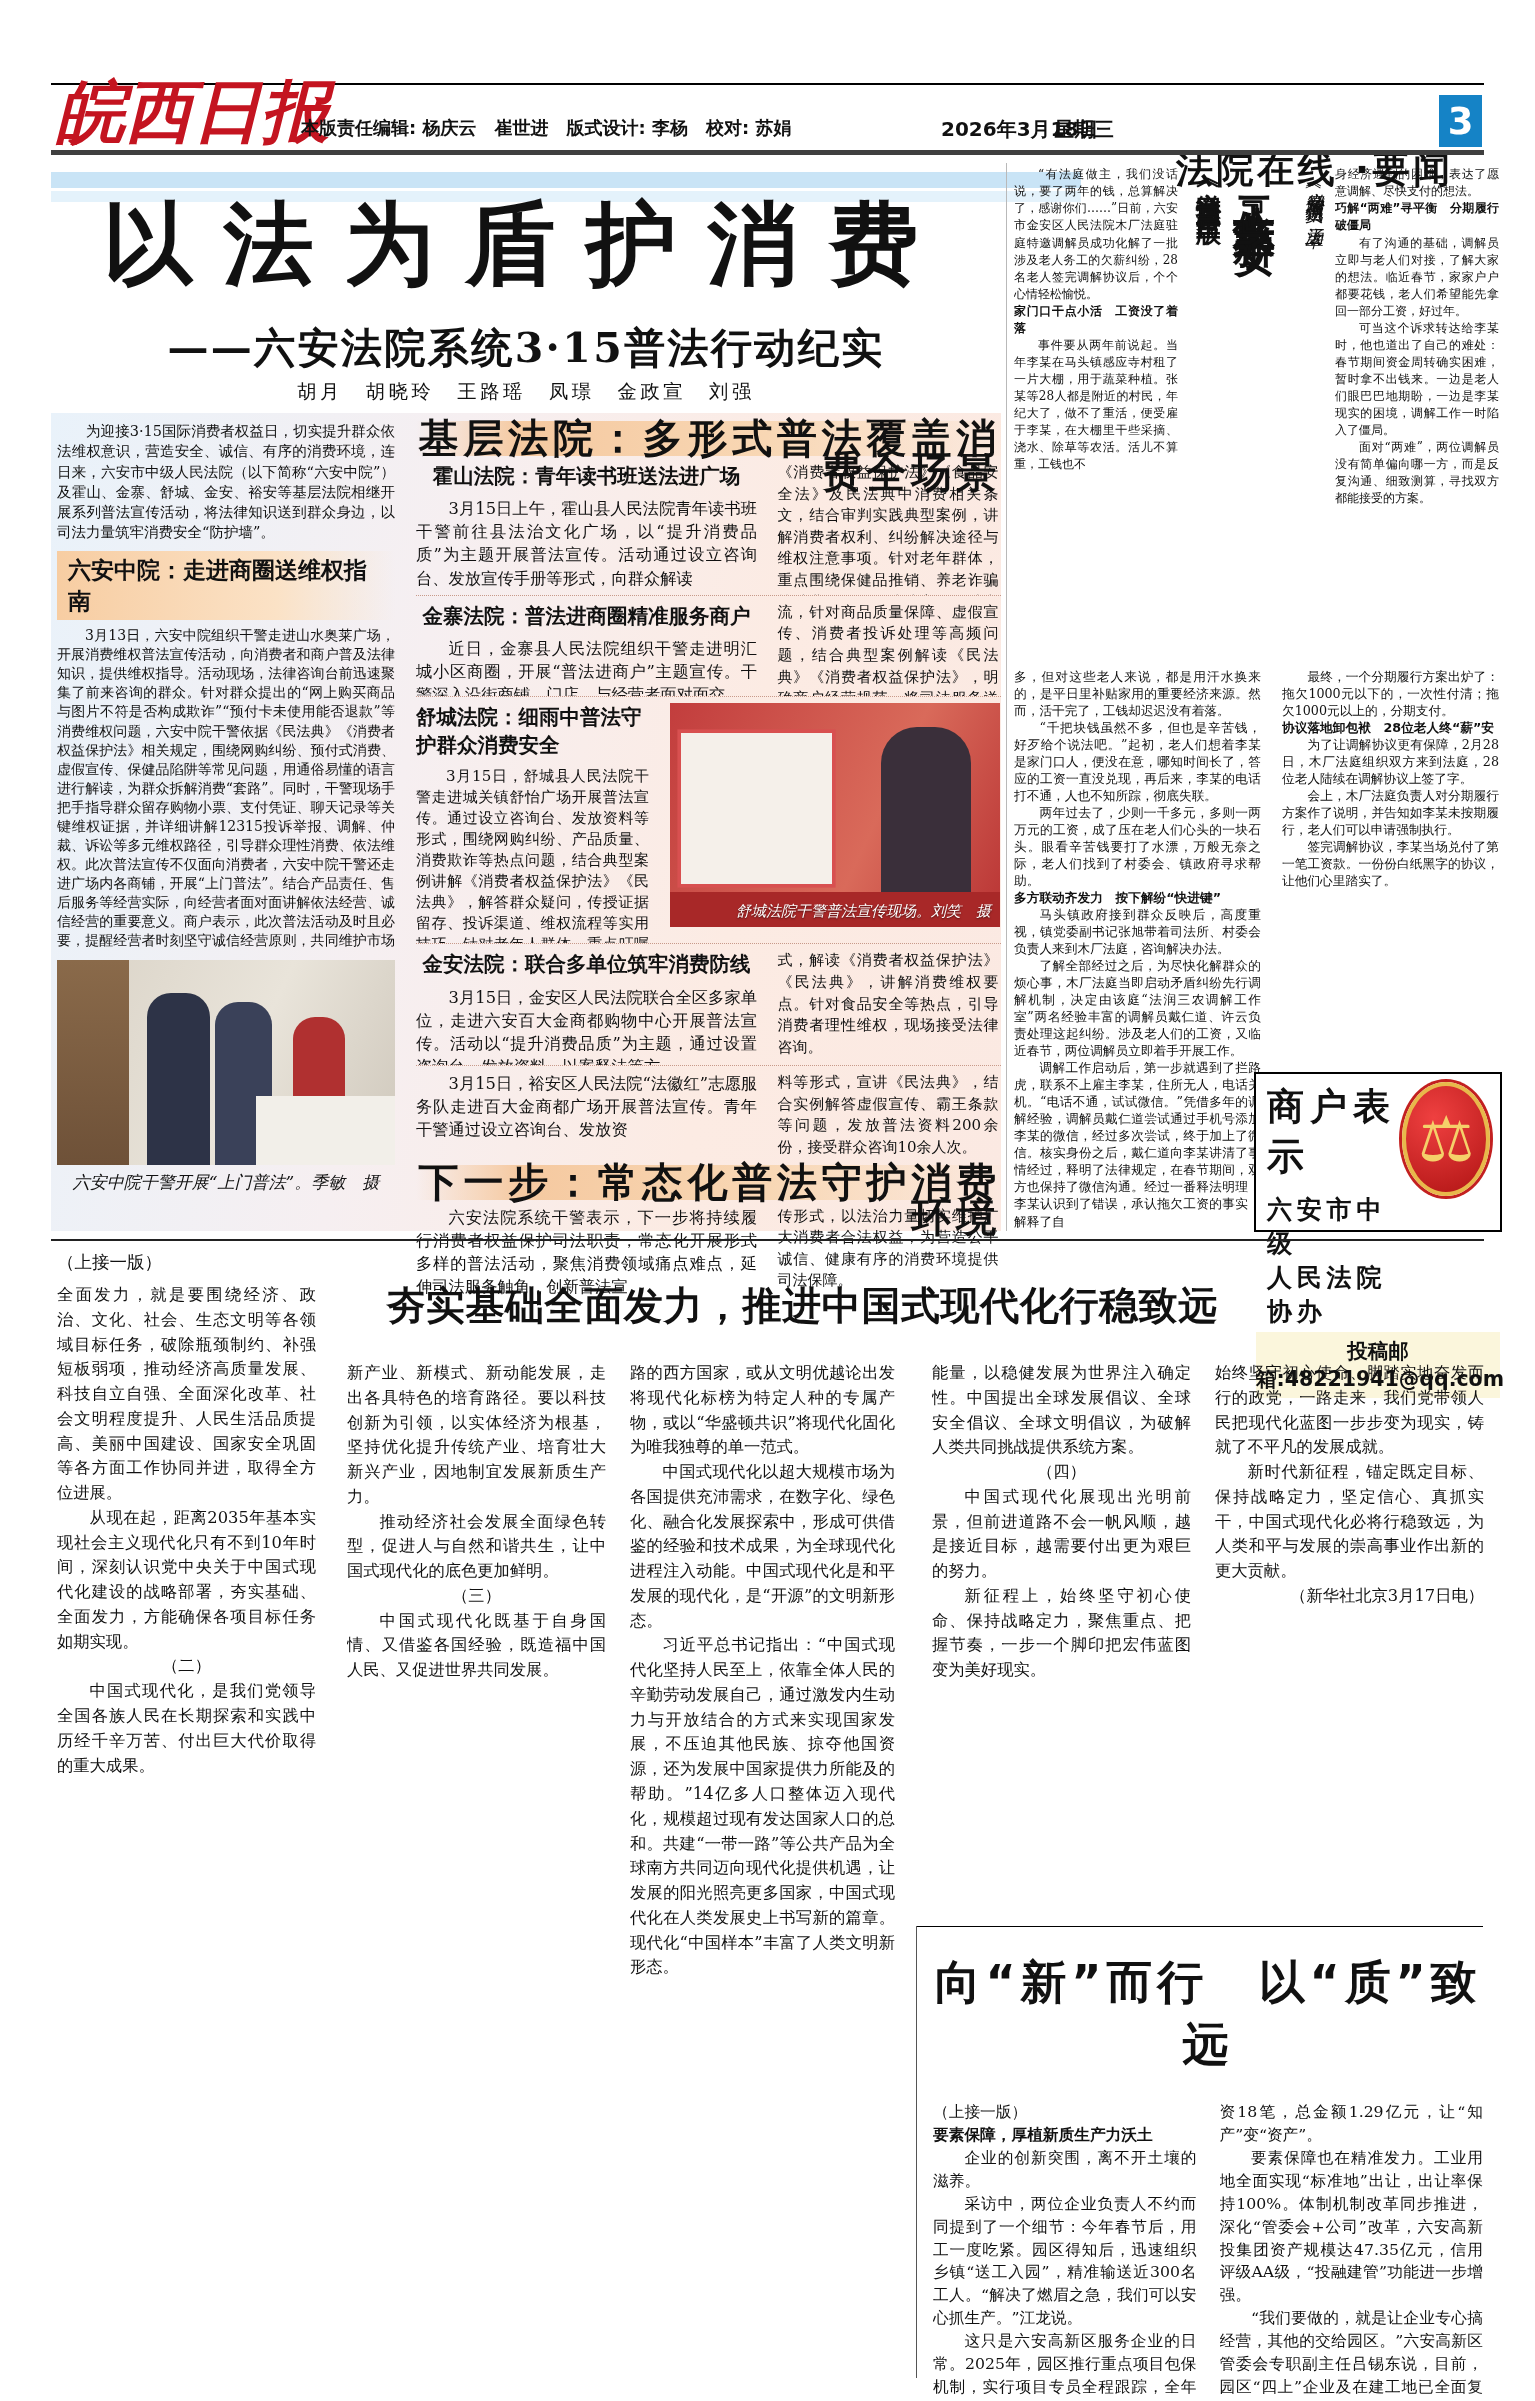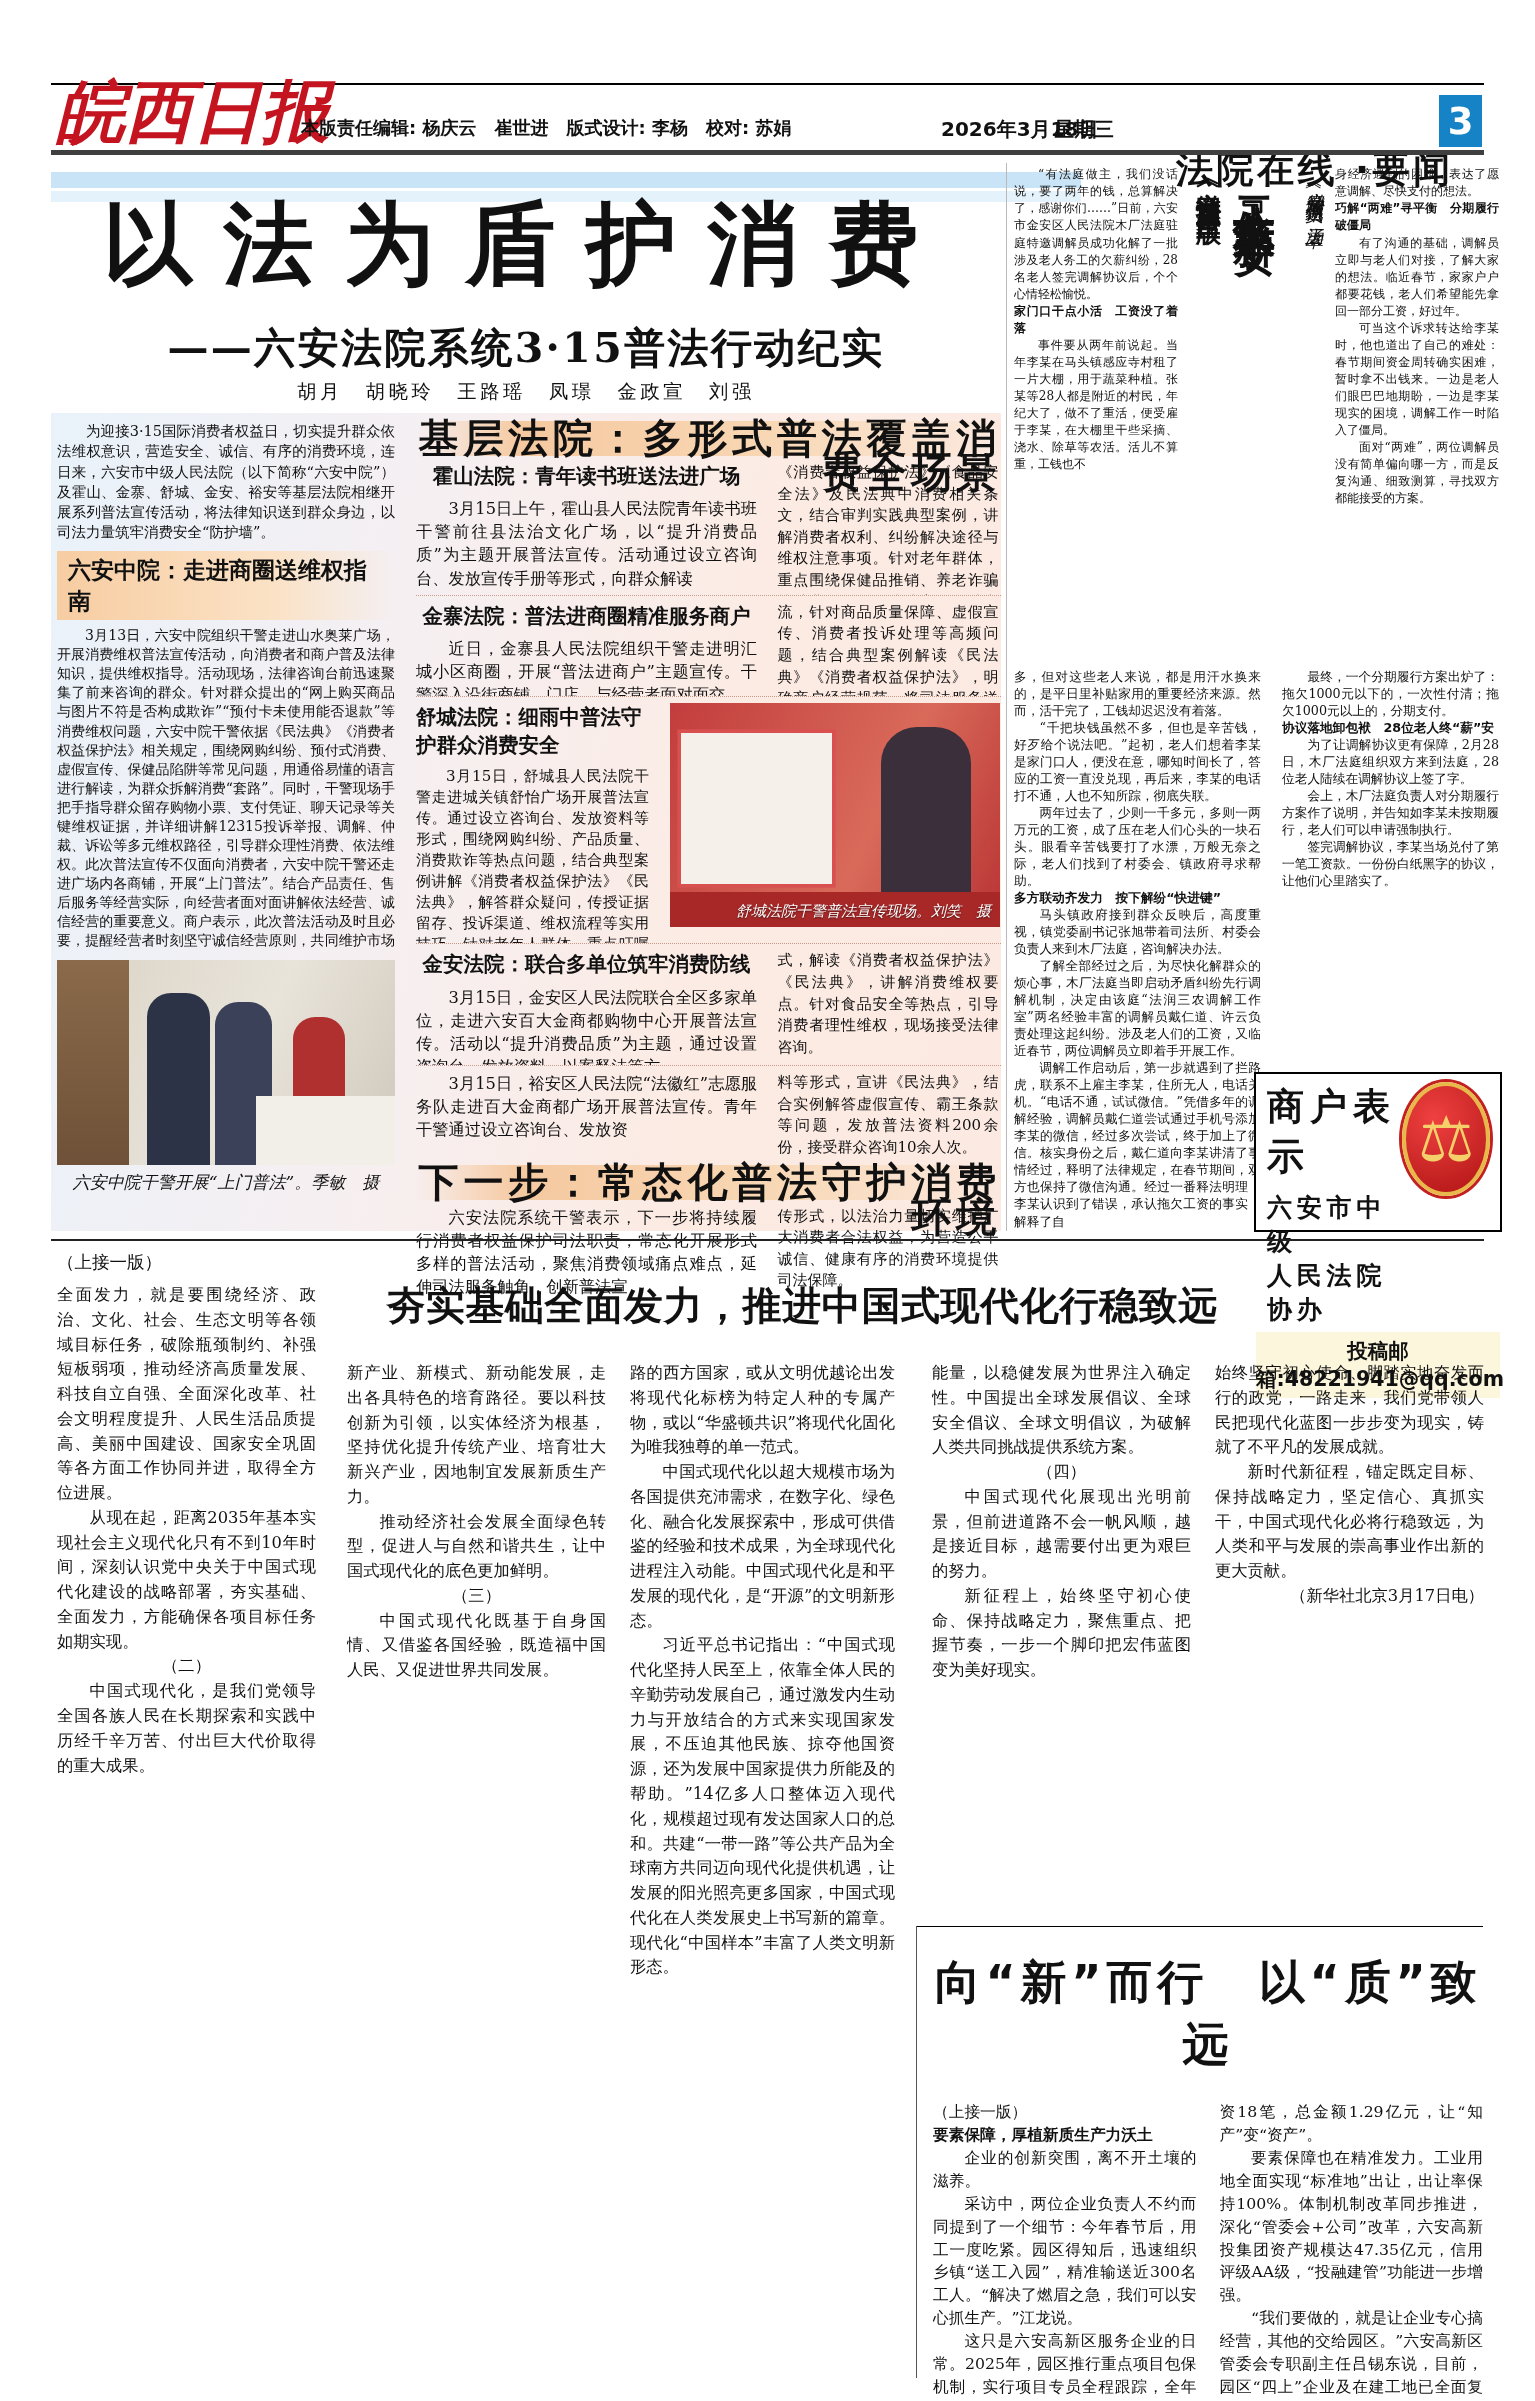--- a/index.html
+++ b/index.html
@@ -39,21 +39,21 @@
   
   .vstrip{writing-mode:vertical-rl;}
   .sal-head{font-size:42px;font-weight:900;letter-spacing:3.6px;line-height:1.05;}
   .sal-src{font-size:25px;font-weight:bold;letter-spacing:2.4px;}
   .sal-by{font-size:18px;font-style:italic;letter-spacing:1.8px;}
   .salbody{font-size:12px;line-height:1.42;}
   .salbody2{font-size:12.7px;line-height:1.34;}
   
   .cbox{border:2.4px solid #000;background:#fff;}
   .cbox-title{font-size:37px;font-weight:900;font-family:"DejaVu Sans",sans-serif;letter-spacing:6px;}
-  .cbox-org{font-size:25px;font-weight:bold;font-family:Liberation Mono, monospace;letter-spacing:4.8px;line-height:1.35;}
+  .cbox-org{font-size:25px;font-weight:bold;font-family:Liberation Sans, sans-serif;letter-spacing:4.8px;line-height:1.35;}
   .cbox-mail{background:#fbf6dc;font-size:20.5px;font-weight:bold;font-family:"DejaVu Sans",sans-serif;text-align:center;padding:4.8px 0;}
   .emblem{width:106px;height:106px;border-radius:50%;border:4.8px solid #e8b84b;
           background:radial-gradient(circle at 35% 30%,#ef4040,#b01414);
           display:flex;align-items:center;justify-content:center;box-shadow:0 0 0 3px #c32020;}
   .emblem span{font-size:63px;color:#f5d06a;line-height:1;}
   
   .cent-head{font-size:39px;font-weight:900;font-family:"DejaVu Sans",sans-serif;text-align:center;letter-spacing:0.6px;}
   .centcol{font-size:16.3px;line-height:1.52;}
   .contnote{font-size:17.5px;}
   

